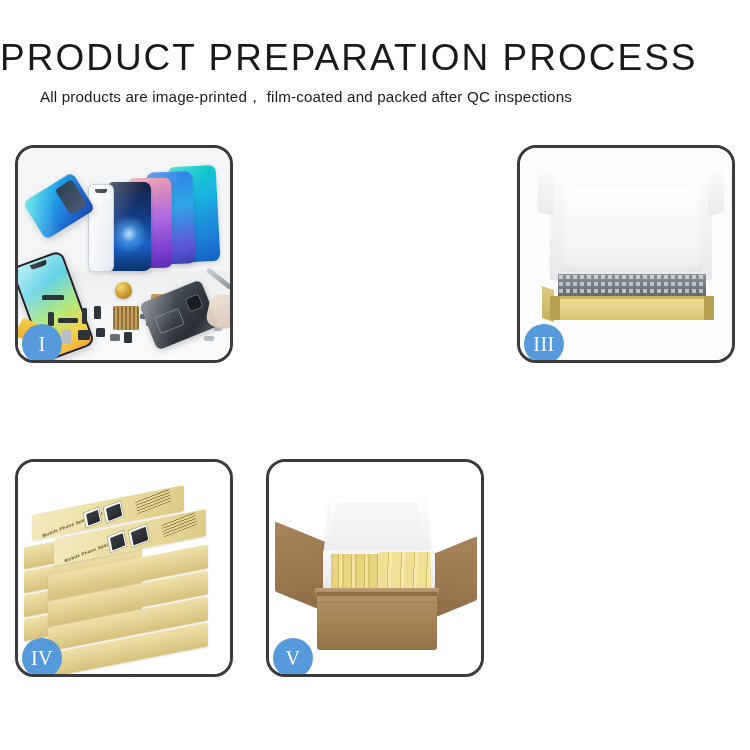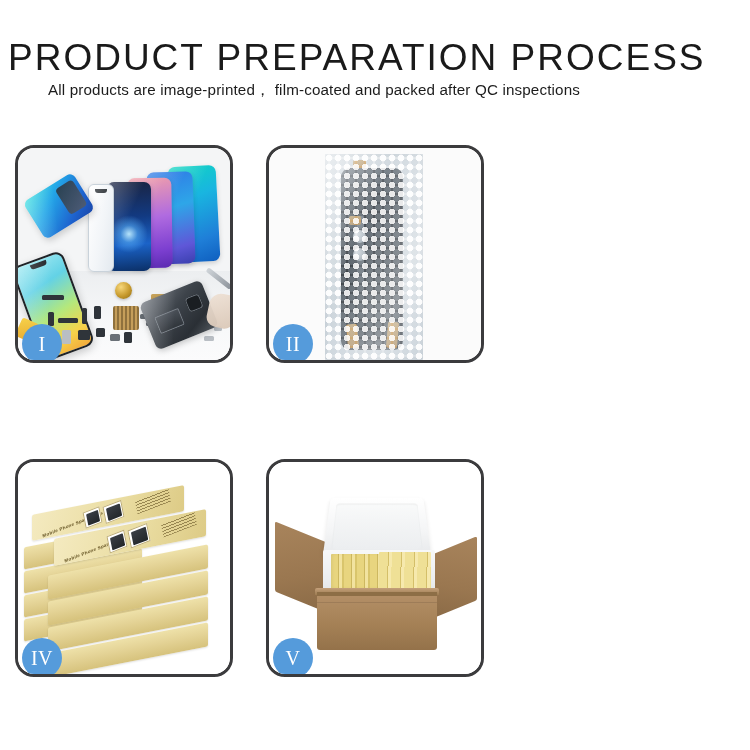--- a/index.html
+++ b/index.html
@@ -19,35 +19,36 @@
   .page {
     position: relative;
     width: 750px;
     height: 750px;
     background: #ffffff;
   }
 
   
   .header {
     position: absolute;
-    left: 8px;
+    left: 0;
     top: 36px;
     width: 612px;
     text-align: center;
   }
   .title {
     font-family: "Liberation Sans", sans-serif;
     font-size: 37px;
     font-weight: 400;
     letter-spacing: 2.0px;
     color: #1a1a1a;
     line-height: 44px;
     white-space: nowrap;
   }
   .subtitle {
+    margin-top: 7px;
     font-family: "Liberation Sans", sans-serif;
     font-size: 15.2px;
     font-weight: 400;
     letter-spacing: 0.15px;
     color: #1c1c1c;
     line-height: 20px;
     white-space: nowrap;
     text-align: center;
   }
 
@@ -597,40 +598,38 @@
             <div class="cam"></div>
             <div class="batt"></div>
           </div>
           <div class="p1-tool"></div>
           <div class="p1-hand"></div>
           <div class="p1-yellowbit"></div>
         </div>
         <div class="badge">I</div>
       </div>
 
-      <div class="panel col-2">
-        <div class="panel-inner p2">
-          <div class="p2-bag">
-            <div class="p2-screen">
-              <div class="flex"></div>
-              <div class="ic"></div>
-              <div class="ic2"></div>
-              <div class="conn"></div>
-            </div>
-            <div class="p2-tape" style="left:28px; top:6px; width:13px; height:8px;"></div>
-            <div class="p2-tape" style="left:24px; top:62px; width:12px; height:9px;"></div>
-            <div class="p2-tape" style="left:22px; top:170px; width:11px; height:24px; transform:rotate(-6deg);"></div>
-            <div class="p2-tape" style="left:62px; top:168px; width:11px; height:26px; transform:rotate(5deg);"></div>
-            <div class="p2-bubbles"></div>
-            <div class="p2-sheen"></div>
+
+      <div class="panel col-3">
+        <div class="panel-inner p3">
+          <div class="p3-lid">
+            <div class="tabL"></div>
+            <div class="tabR"></div>
+          </div>
+          <div class="p3-foam"></div>
+          <div class="p3-inner"></div>
+          <div class="p3-side"></div>
+          <div class="p3-front">
+            <div class="edge"></div>
+            <div class="cornL"></div>
+            <div class="cornR"></div>
           </div>
         </div>
-        <div class="badge">II</div>
+        <div class="badge">III</div>
       </div>
-
     </div>
 
     <div class="row row-2">
 
       <div class="panel col-1">
         <div class="panel-inner p4">
           <div class="stack">
 
             <div class="bx p4-rowbox" style="left:6px;  top:74px;  width:118px; height:22px; transform:skewY(-11deg); z-index:3;"></div>
             <div class="bx p4-rowbox" style="left:6px;  top:98px;  width:118px; height:22px; transform:skewY(-11deg); z-index:3;"></div>

